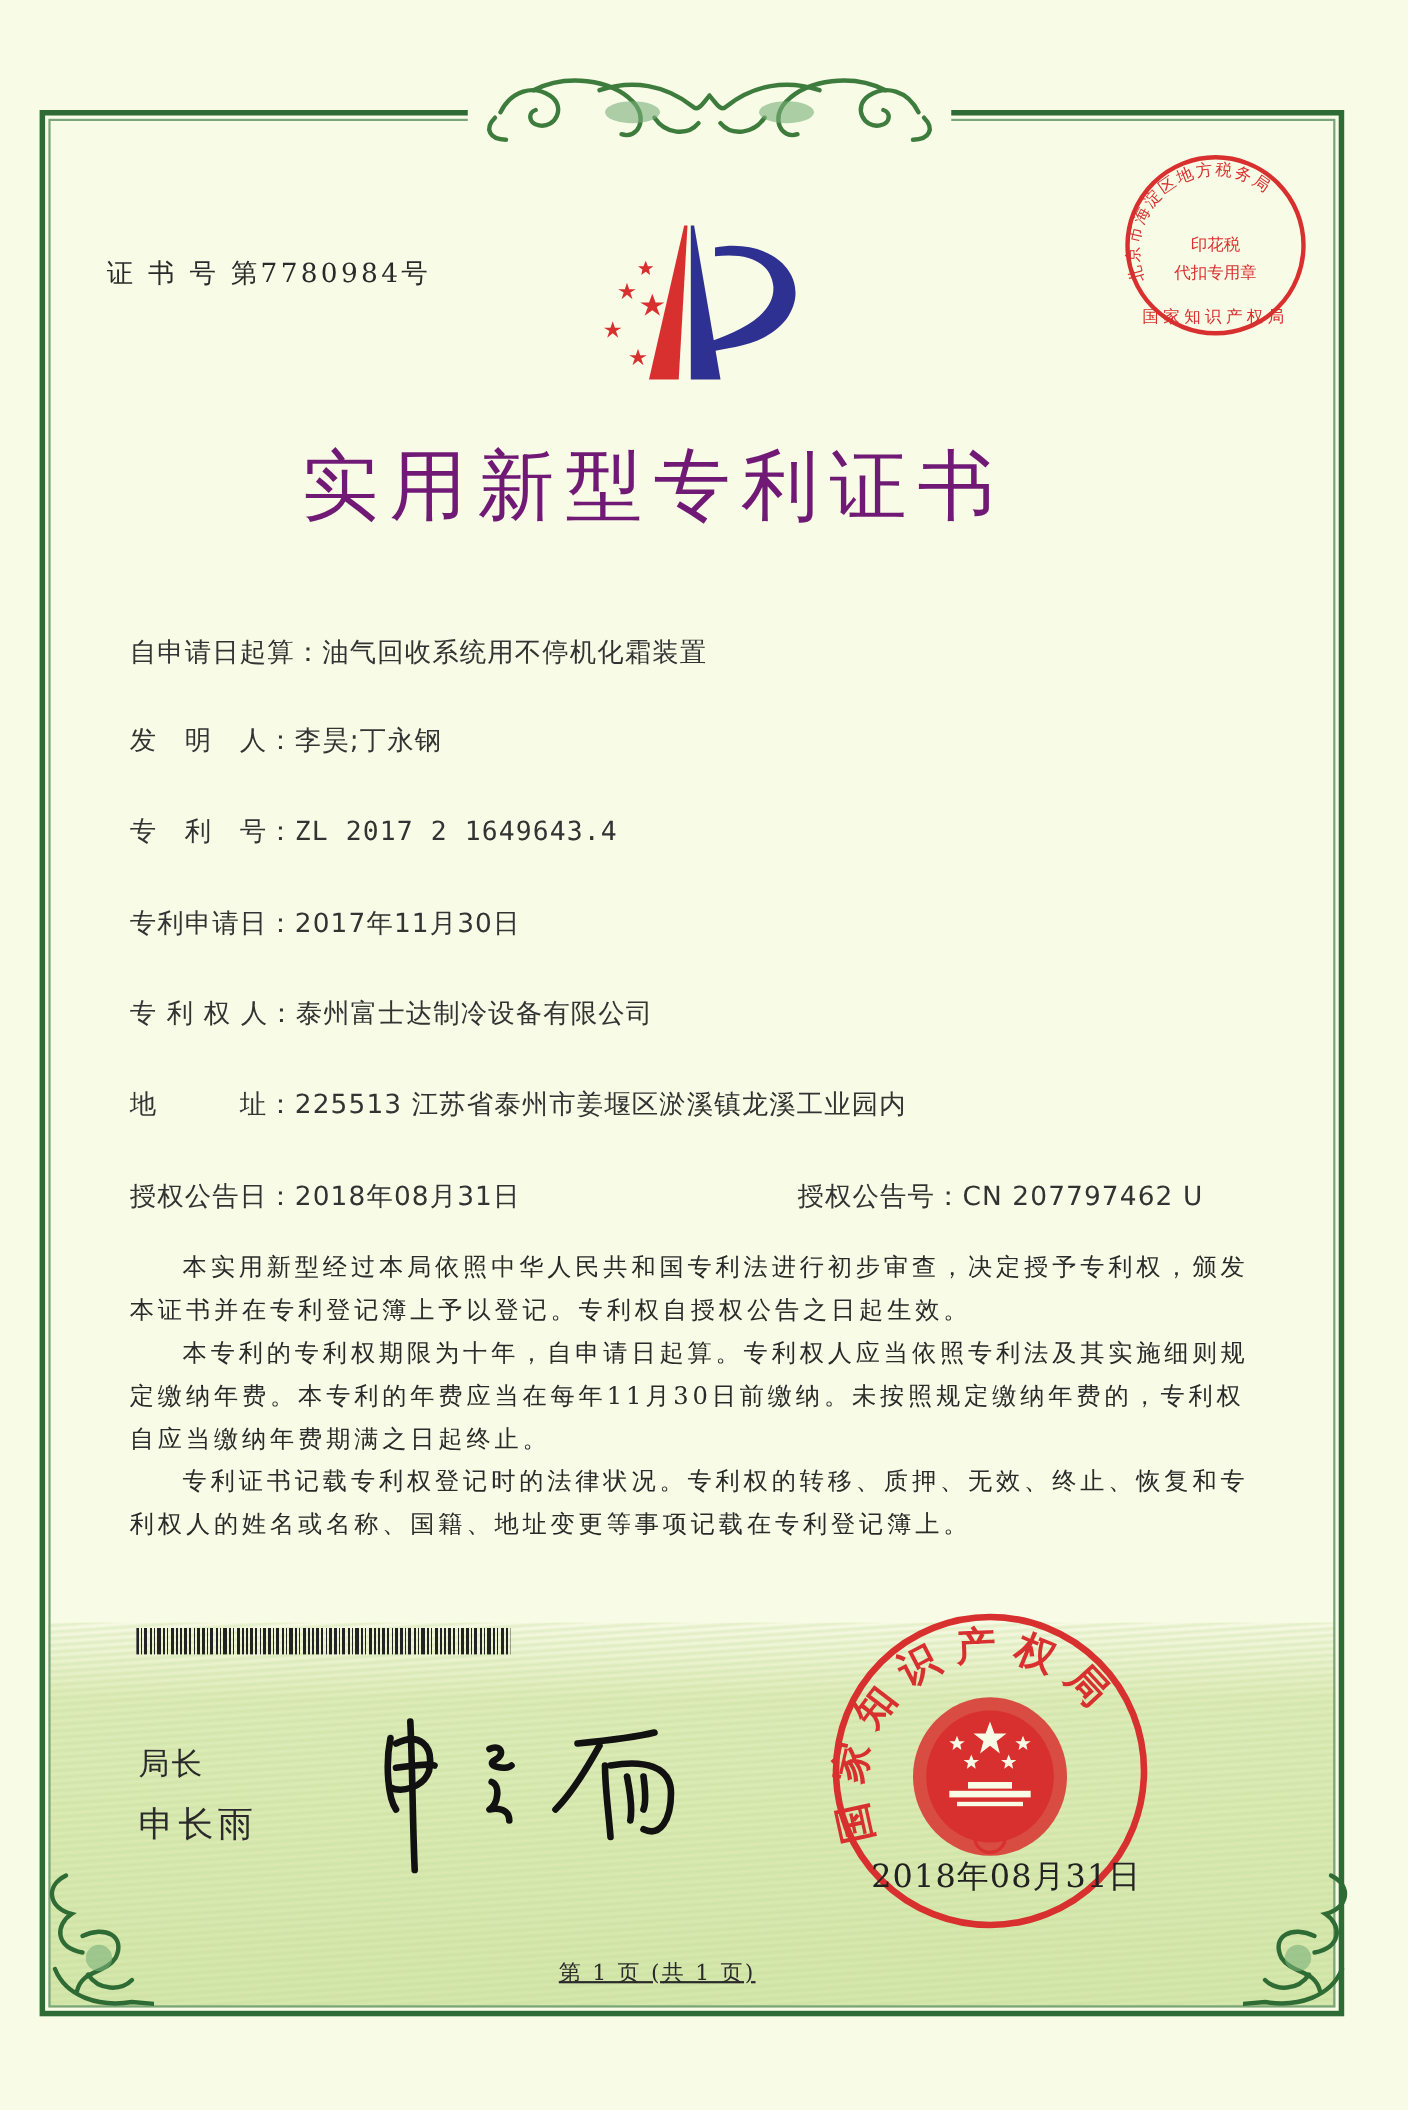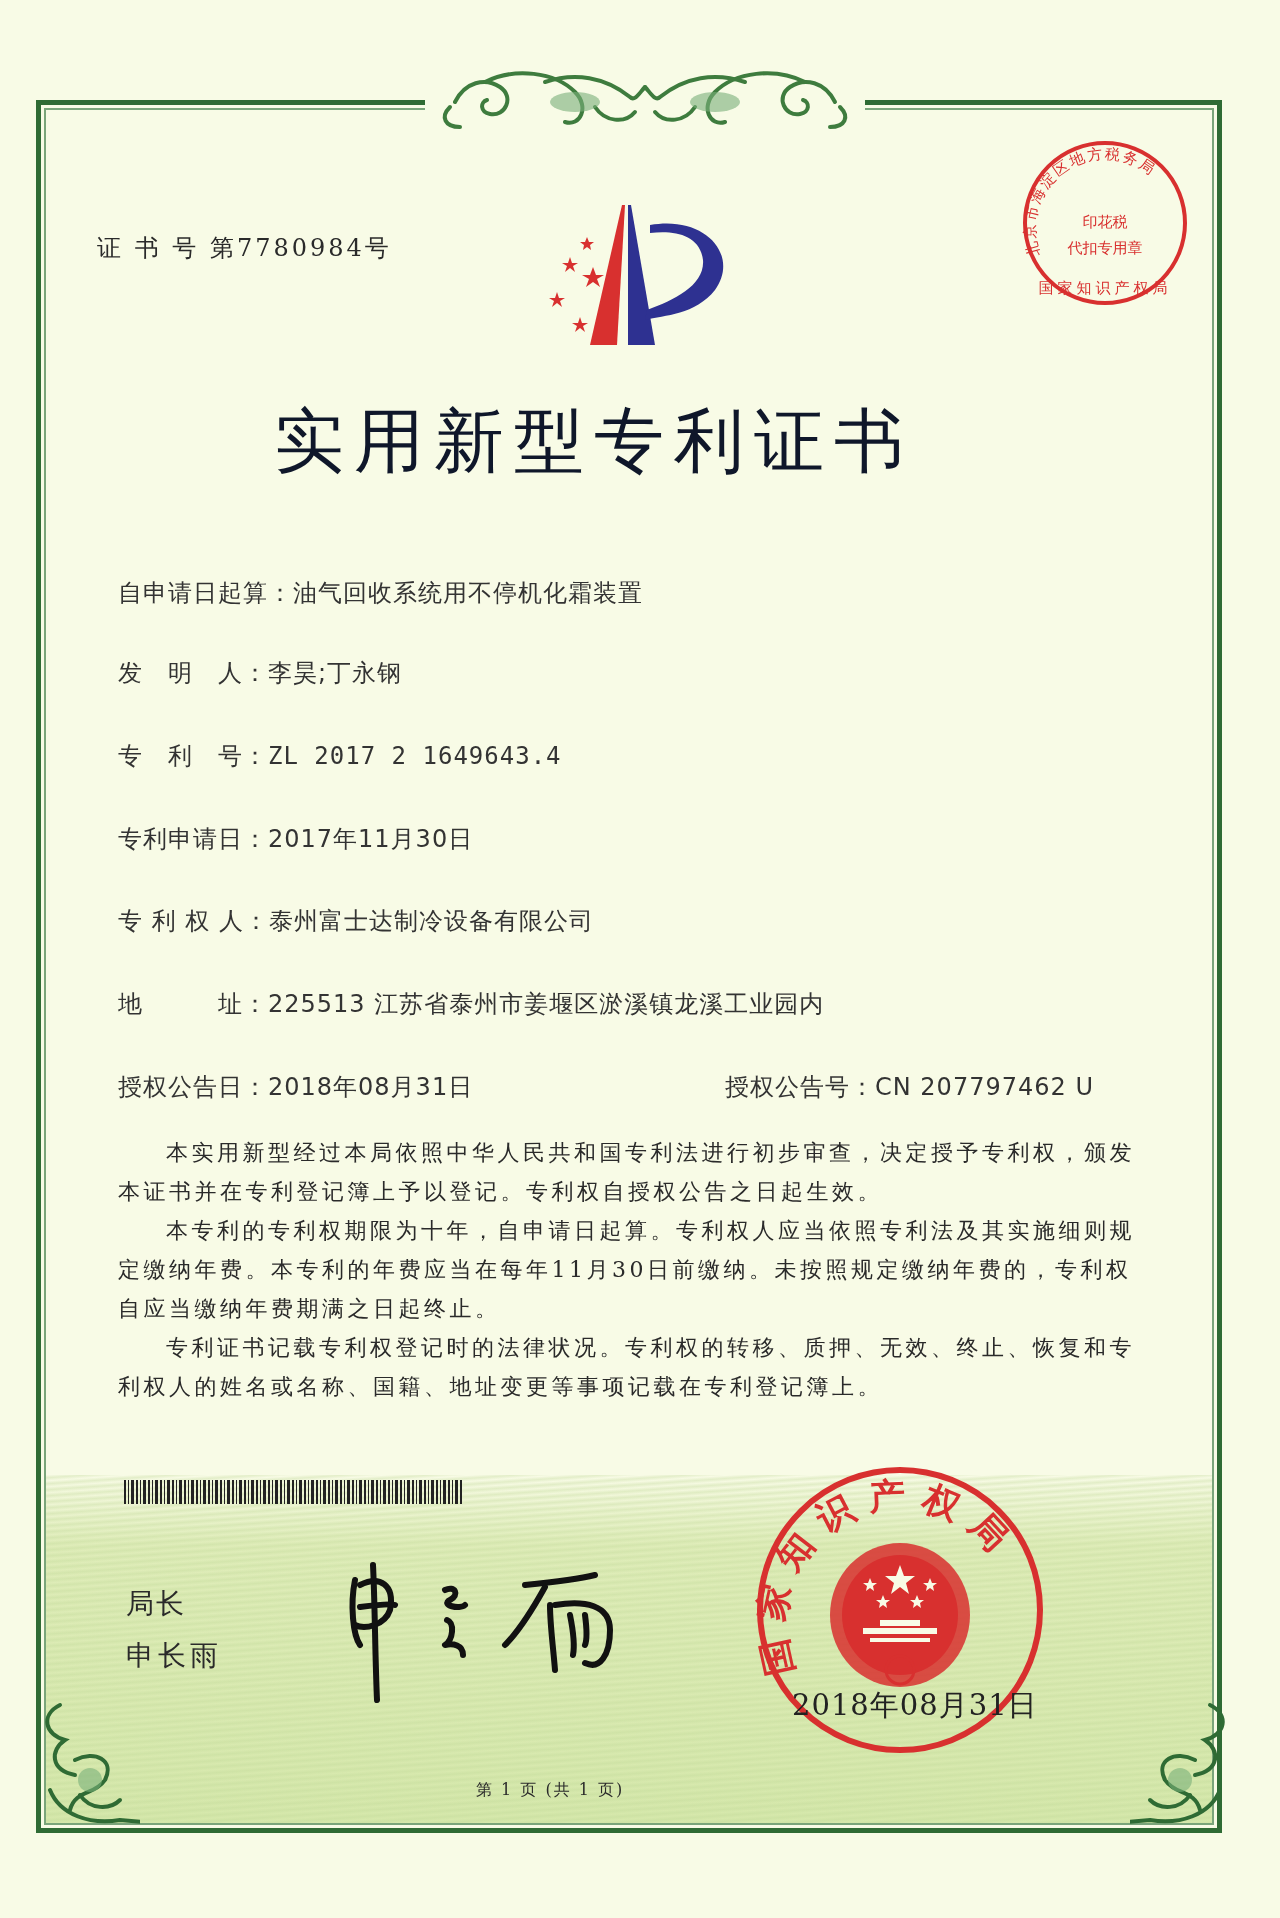--- a/index.html
+++ b/index.html
@@ -24,46 +24,46 @@
       linear-gradient(180deg, rgba(225,238,190,0.0) 0%, rgba(215,232,170,0.75) 20%, rgba(210,230,165,0.9) 100%);
   }
   .top-ornament { position: absolute; left: 425px; top: 62px; width: 440px; height: 80px; }
   .corner { position: absolute; width: 120px; height: 130px; }
   .cert-no {
     position: absolute; left: 97px; top: 200px; font-size: 24px; letter-spacing: 3px; margin-top: 32px;
   }
   .logo { position: absolute; left: 525px; top: 195px; width: 220px; height: 170px; }
   .title {
     position: absolute; left: 0; width: 1188px; top: 395px; text-align: center;
-    font-size: 70px; letter-spacing: 10px; font-family: "DejaVu Serif", serif; color: #0f172a;
+    font-size: 70px; letter-spacing: 10px; font-family: "DejaVu Serif", serif; color: #701a75;
   }
   .field {
     position: absolute; left: 118px; font-size: 24px; letter-spacing: 1px; white-space: nowrap;
     font-family: "DejaVu Sans", sans-serif; color: #333;
   }
   .field .lbl { display: inline-block; }
   .field.right { left: 725px; }
   .para {
     position: absolute; left: 118px; width: 1030px; font-size: 22px; line-height: 39px;
     letter-spacing: 3.5px; text-indent: 48px; font-family: "DejaVu Serif", serif; color: #2a2a2a;
   }
   .barcode {
     position: absolute; left: 124px; top: 1480px; width: 340px; height: 24px;
     background: repeating-linear-gradient(90deg, #222 0 2px, transparent 2px 4px, #222 4px 5px, transparent 5px 7px, #222 7px 10px, transparent 10px 12px);
   }
   .director-title { position: absolute; left: 126px; top: 1585px; font-size: 28px; font-family: "DejaVu Sans", sans-serif; letter-spacing: 2px; }
-  .director-name { position: absolute; left: 126px; top: 1637px; font-size: 28px; font-family: Liberation Sans, sans-serif; letter-spacing: 4px; }
+  .director-name { position: absolute; left: 126px; top: 1637px; font-size: 32px; font-family: Liberation Sans, sans-serif; letter-spacing: 4px; }
   .signature { position: absolute; left: 335px; top: 1545px; width: 320px; height: 160px; }
   .seal-big { position: absolute; left: 745px; top: 1460px; width: 310px; height: 300px; }
   .seal-date {
     position: absolute; left: 792px; top: 1686px; font-size: 29px; font-family: "DejaVu Serif", serif; color: #222;
     letter-spacing: 1px;
   }
   .seal-small { position: absolute; left: 1010px; top: 135px; width: 190px; height: 175px; }
-  .page-no { position: absolute; left: 476px; top: 1780px; font-size: 16px; font-family: "DejaVu Serif", serif; letter-spacing: 2px; }
+  .page-no { position: absolute; left: 508px; top: 1780px; font-size: 20px; font-family: "DejaVu Serif", serif; letter-spacing: 2px; text-decoration: underline; }
 </style>
 </head>
 <body>
 
 <div class="guilloche"></div>
 <div class="frame-outer"></div>
 <div class="frame-inner"></div>
 
 <svg class="top-ornament" viewBox="0 0 440 80">
   <rect x="0" y="0" width="440" height="80" fill="#f8fbe6"></rect>

